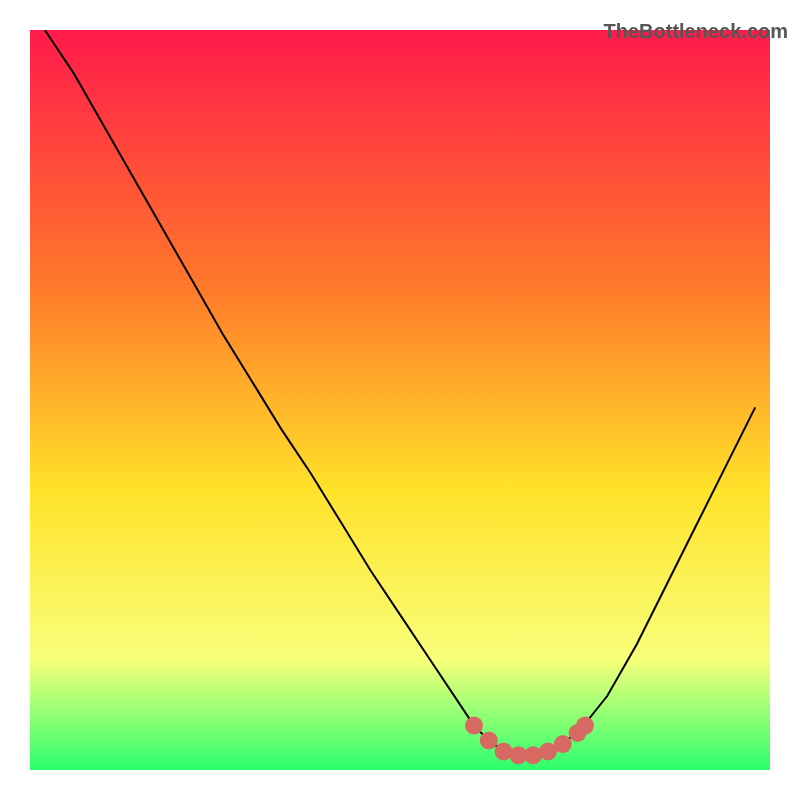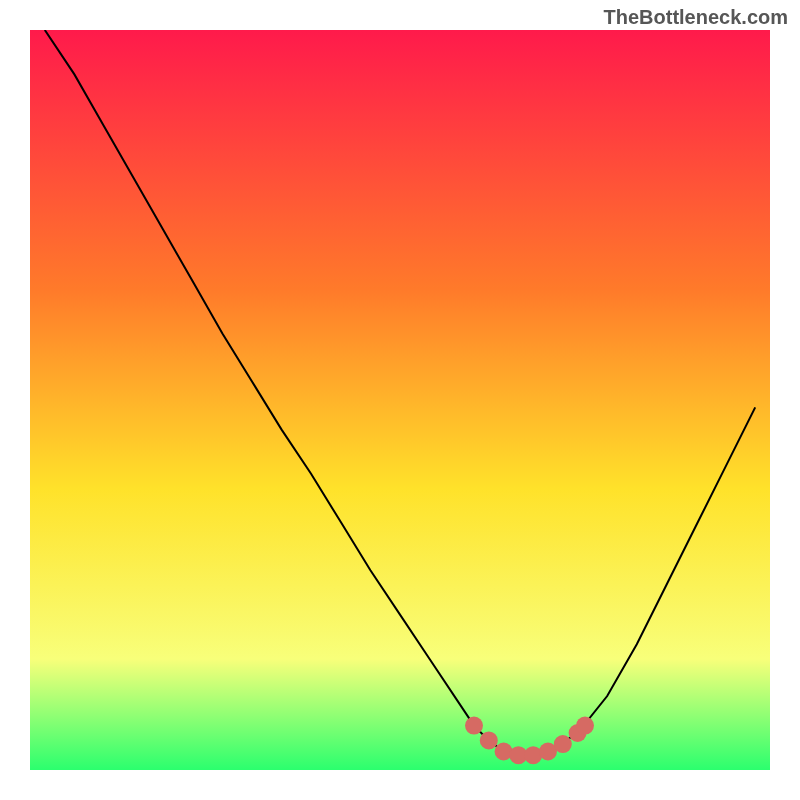--- a/index.html
+++ b/index.html
@@ -4,21 +4,21 @@
 <style>
   * { margin: 0; padding: 0; box-sizing: border-box; }
   html, body { width: 800px; height: 800px; overflow: hidden; background: #fff; }
   .container {
     position: relative;
     width: 800px;
     height: 800px;
   }
   .attribution {
     position: absolute;
-    top: 6px;
+    top: 20px;
     right: 12px;
     font-family: Arial, Helvetica, sans-serif;
     font-size: 20px;
     font-weight: bold;
     color: #565656;
     z-index: 10;
   }
   .plot-area {
     position: absolute;
     left: 30px;

